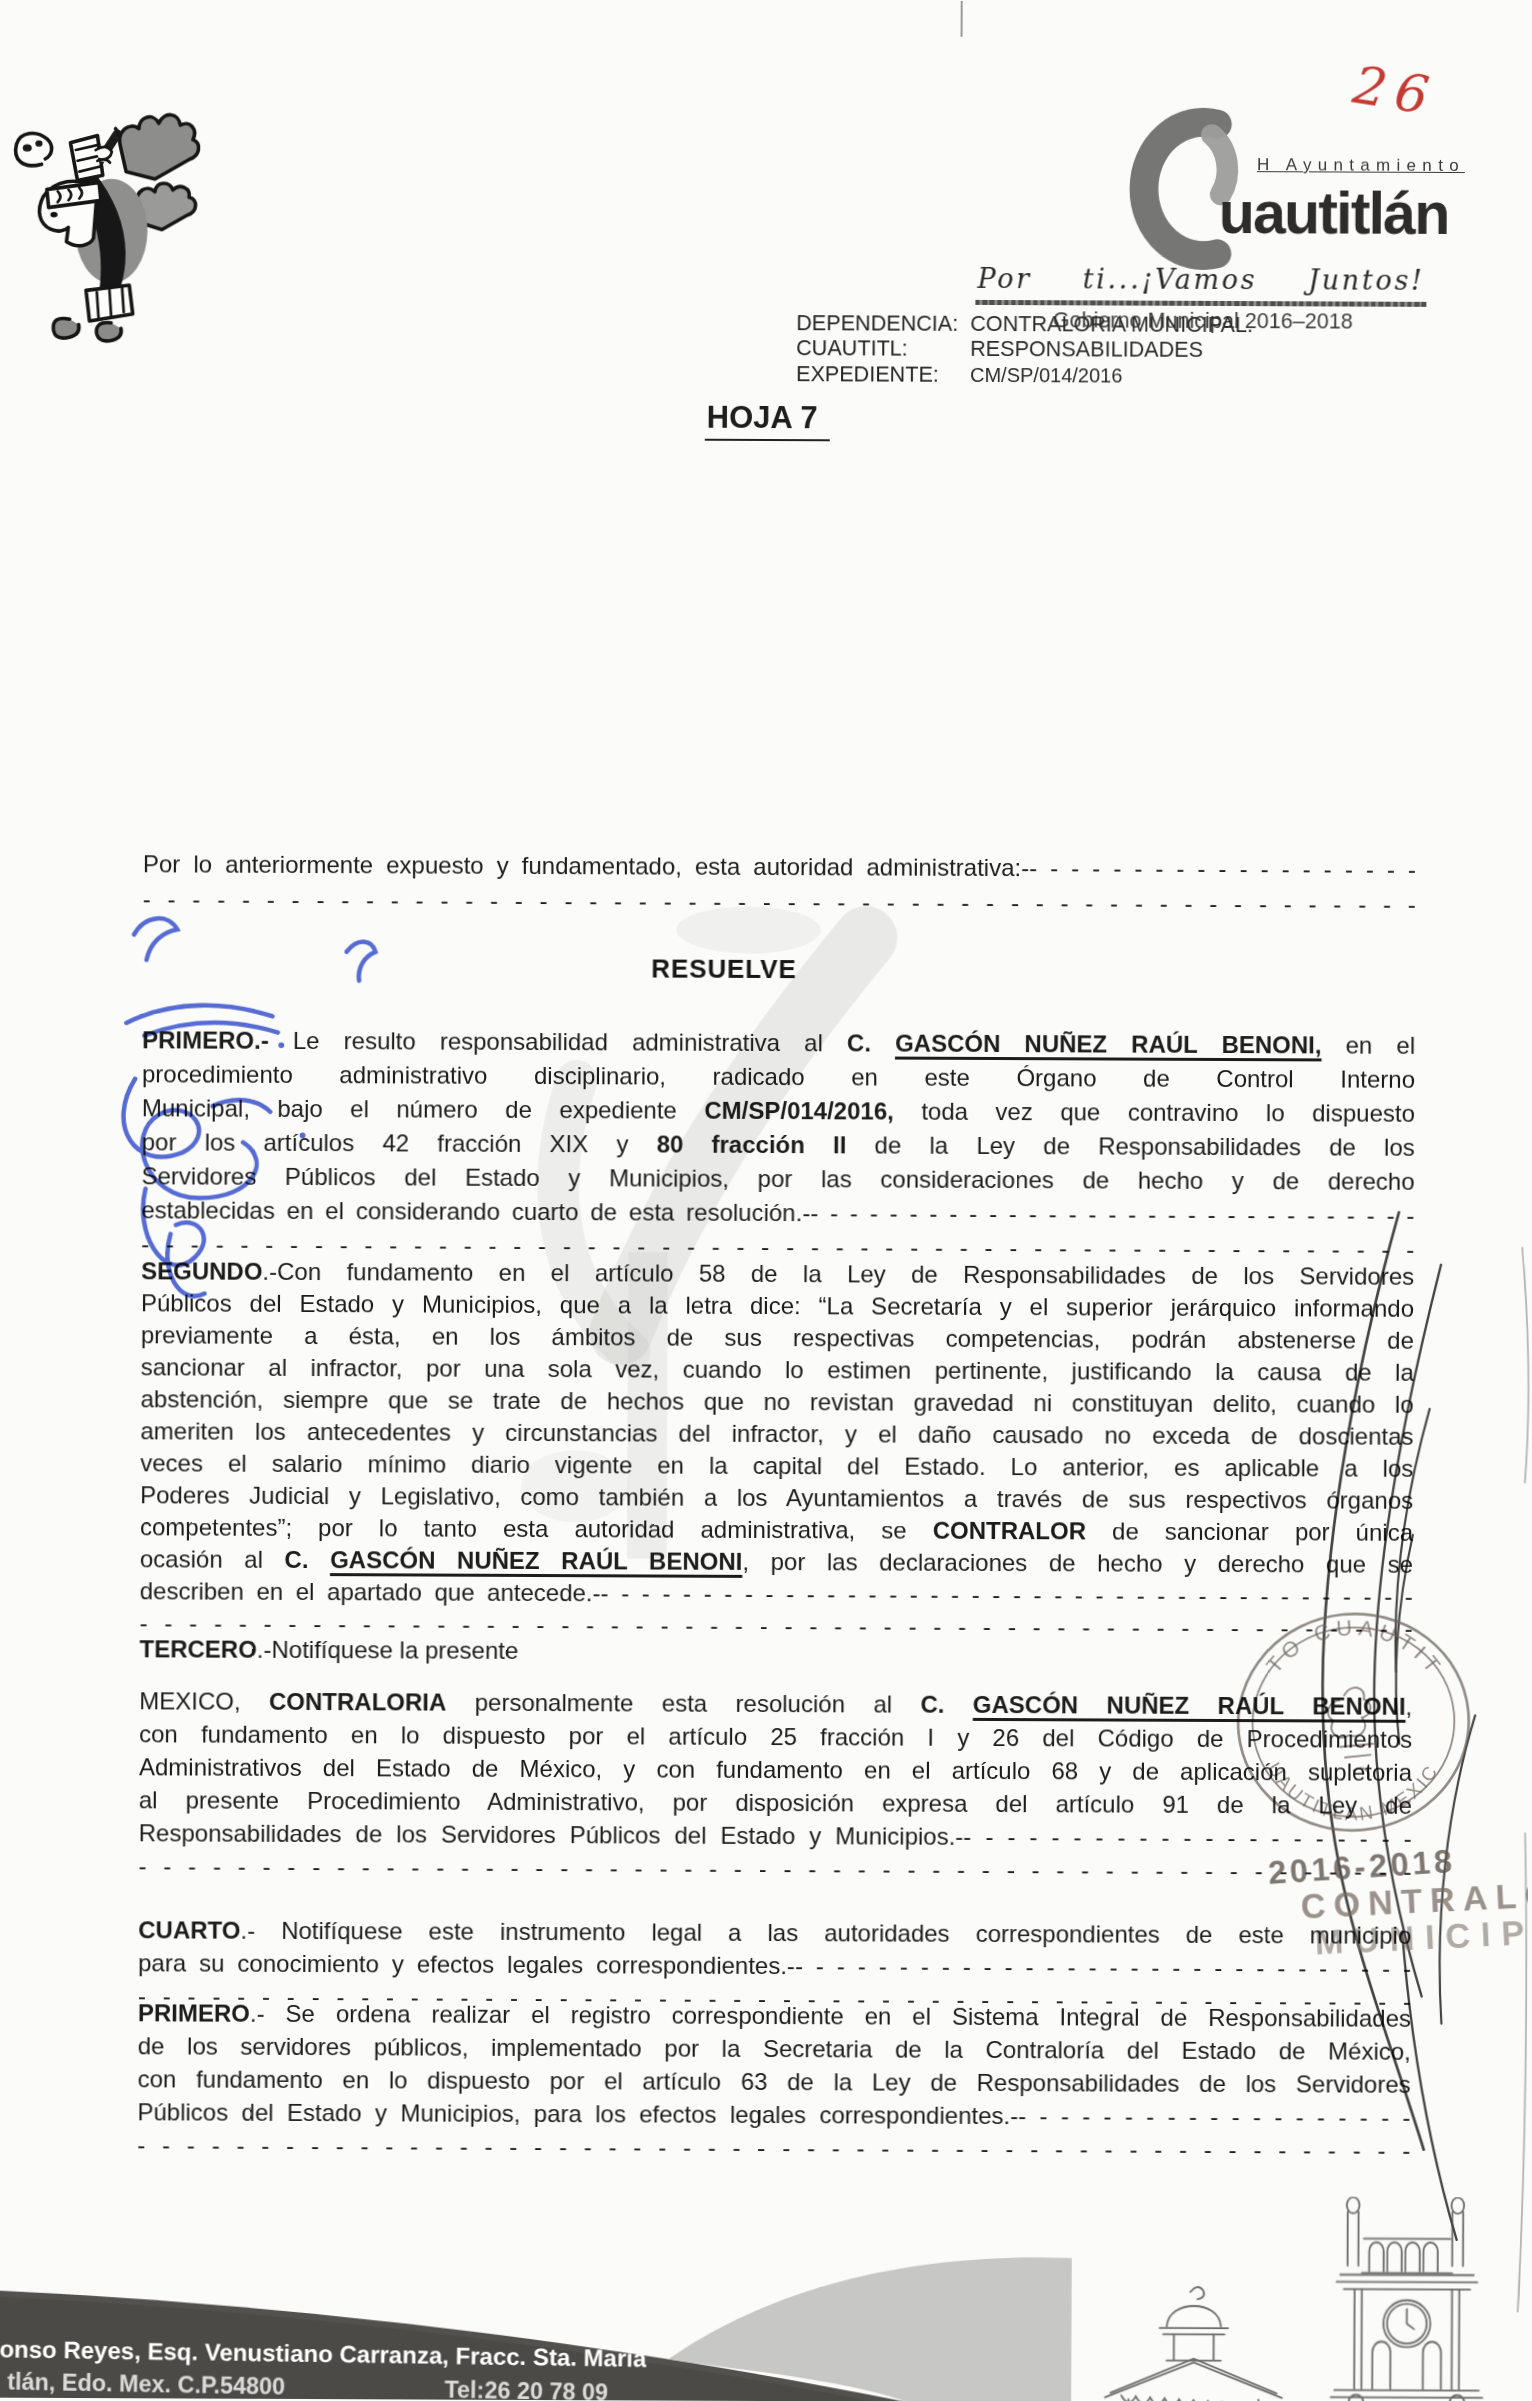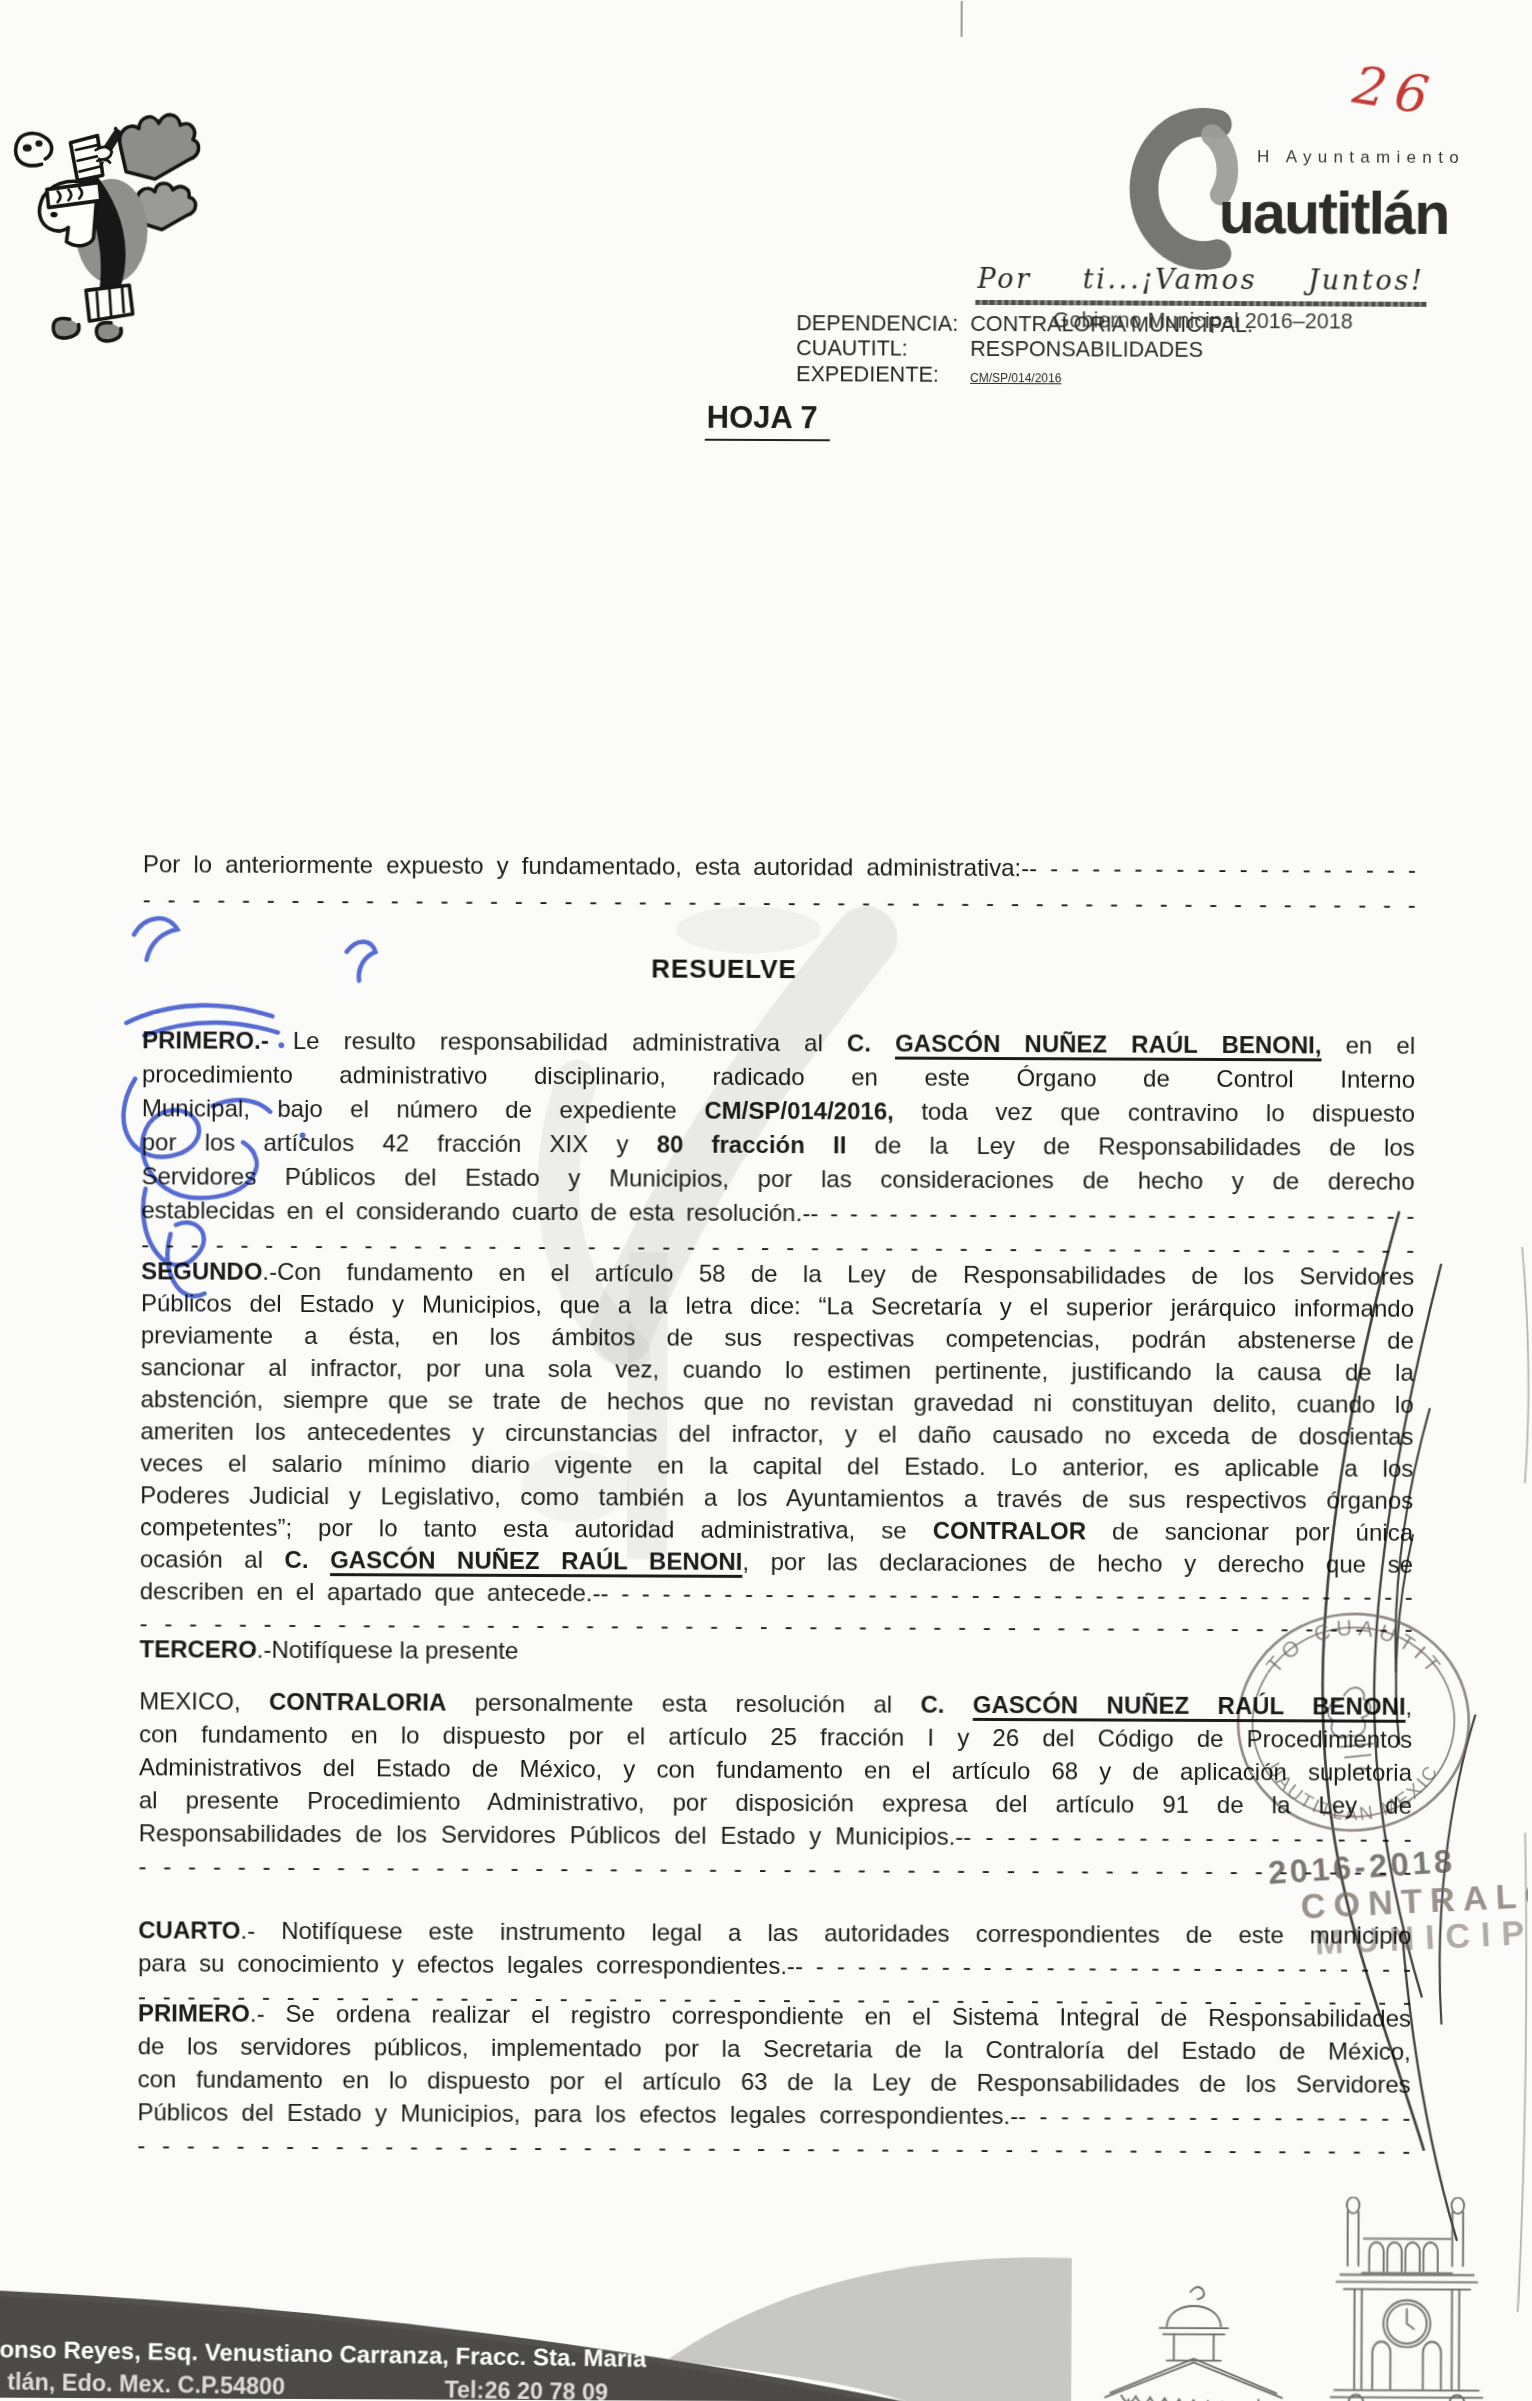--- a/index.html
+++ b/index.html
@@ -3,34 +3,34 @@
 <meta charset="utf-8">
 <style>
   html,body{margin:0;padding:0;}
   body{width:1532px;height:2401px;background:#fbfbfa;overflow:hidden;position:relative;
        font-family:"Liberation Sans",sans-serif;color:#1e1e1e;}
   .scan{position:absolute;inset:0;transform:rotate(.25deg);transform-origin:50% 45%;}
 
   
   .red-number{position:absolute;left:1349px;top:58px;font-family:"DejaVu Serif",serif;
     font-style:italic;font-size:52px;color:#c43b33;transform:rotate(9deg);letter-spacing:9px;}
-  .brand-small{position:absolute;left:1253px;top:145px;font-size:17px;letter-spacing:6.3px;color:#3a3a38;}
+  .brand-small{position:absolute;left:1253px;top:153px;font-size:17px;letter-spacing:6.3px;color:#3a3a38;text-decoration:underline;}
   .brand-big{position:absolute;left:1215px;top:177px;font-size:59px;font-weight:bold;
     letter-spacing:-1.8px;color:#2d2c2a;}
   .brand-slogan{position:absolute;left:974px;top:262px;width:447px;font-family:"DejaVu Serif",serif;
     font-style:italic;font-size:27px;color:#2b2b2b;letter-spacing:2.7px;text-align:justify;text-align-last:justify;}
   .brand-underline{position:absolute;left:972px;top:299px;width:451px;height:4.5px;
     background:repeating-linear-gradient(90deg,#4f4f4d 0 4.5px,#8b8b89 4.5px 7.2px);}
   .brand-gov{position:absolute;left:974px;top:306px;width:451px;text-align:center;
     font-size:21.6px;color:#3f3f3d;}
   .meta-row{position:absolute;left:793px;font-size:21.6px;}
   .meta-row .lab{display:inline-block;width:168px;font-weight:normal;color:#242424;}
   .meta-row .val{color:#2c2c2c;}
   .meta-row.r0{top:310px}.meta-row.r1{top:335px}.meta-row.r2{top:361px}
-  .meta-row.r2 .val{font-size:12px;text-decoration:underline;}
+  .meta-row.r2 .val{font-size:20px;}
   .hoja{position:absolute;left:702px;top:400px;font-size:31px;font-weight:bold;
     border-bottom:2.7px solid #222;padding:0 12.6px 2.7px 1.8px;}
   .fold-mark{position:absolute;left:956px;top:0;width:1.8px;height:36px;background:#9a9a98;}
 
   
   .doc-body{position:absolute;inset:0;}
   .para{position:absolute;left:142px;width:1273px;font-size:24px;color:#1c1c1c;}
   .para .line{text-align:justify;text-align-last:justify;}
   .para.left .line{text-align:left;text-align-last:left;}
   .para .b{font-weight:bold;}

